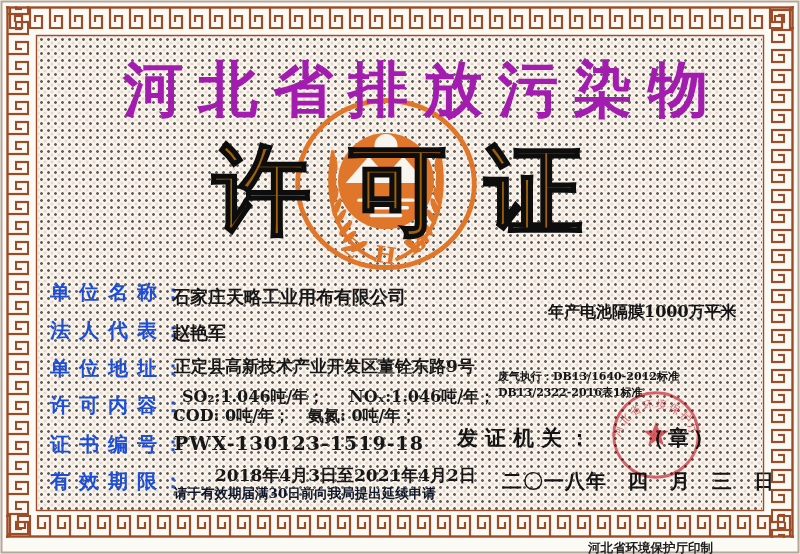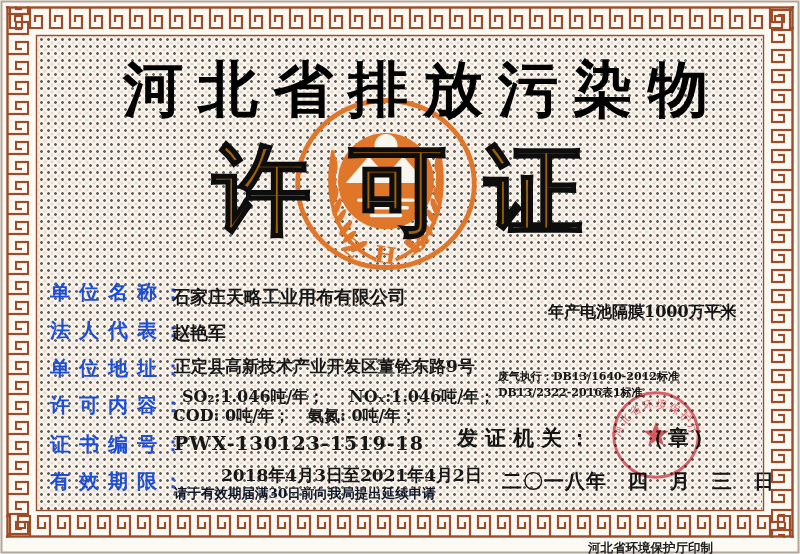--- a/index.html
+++ b/index.html
@@ -18,21 +18,21 @@
       radial-gradient(circle, rgba(205,125,95,.30) 1px, transparent 1.7px);
     background-size:7px 7px,7px 7px;
     background-position:0 0,3.5px 3.5px;
   }
   .border-svg,.emblem-svg,.seal-svg{position:absolute;}
   .border-svg{left:0;top:0;z-index:3;pointer-events:none;}
   .emblem-svg{left:290px;top:92px;width:192px;height:184px;z-index:1;}
   .seal-svg{left:608px;top:387px;width:96px;height:96px;z-index:6;mix-blend-mode:multiply;opacity:.92;}
   .t1{
     position:absolute;left:123px;top:50px;z-index:2;
-    font-size:60px;font-weight:700;letter-spacing:15px;white-space:nowrap;color:#000000;
+    font-size:60px;font-weight:700;letter-spacing:15px;white-space:nowrap;color:#a21caf;
   }
   .t2{
     position:absolute;left:213px;top:126px;z-index:2;
     font-size:98px;font-weight:700;letter-spacing:38px;white-space:nowrap;color:#a16207;
     -webkit-text-stroke:2px #0d0d0d;
   }
   .row-label{
     position:absolute;left:50px;z-index:2;white-space:nowrap;
     font-size:20px;font-weight:700;color:#1d4ed8;
   }
@@ -40,21 +40,21 @@
   .row-label .fcolon{display:inline-block;margin-left:-3px;font-weight:700;}
   .val{position:absolute;z-index:2;white-space:nowrap;font-weight:700;color:#171717;}
   .v-name   {left:172px;top:285px;font-size:18px;}
   .v-legal  {left:172px;top:321px;font-size:18px;text-align:right;}
   .v-addr   {left:174px;top:355px;font-size:17px;}
   .v-so2    {left:182px;top:387px;font-size:16px;}
   .v-nox    {left:349px;top:387px;font-size:16px;}
   .v-cod    {left:173px;top:406px;font-size:16px;}
   .v-nh3    {left:308px;top:406px;font-size:16px;}
   .v-cert   {left:174px;top:432px;font-size:19px;letter-spacing:1px;text-align:center;}
-  .v-period {left:174px;top:464px;font-size:17px;padding-left:47px;}
+  .v-period {left:168px;top:464px;font-size:17px;padding-left:47px;}
   .v-note   {left:174px;top:485px;font-size:13.5px;color:#0f172a;}
   .a-capacity{position:absolute;left:548px;top:302px;z-index:2;font-size:16px;font-weight:700;white-space:nowrap;}
   .a-standards{position:absolute;left:498px;top:369px;z-index:2;font-size:11px;font-weight:700;line-height:16px;white-space:nowrap;}
   .i-issuer{position:absolute;left:457px;top:424px;z-index:2;font-size:21px;font-weight:700;white-space:nowrap;}
   .i-issuer .flabel{display:inline-block;letter-spacing:7px;}
   .i-stamp{position:absolute;left:643px;top:424px;z-index:2;font-size:21px;font-weight:700;letter-spacing:4px;white-space:nowrap;}
   .i-date{position:absolute;left:502px;top:468px;z-index:2;font-size:20px;font-weight:700;letter-spacing:1px;white-space:nowrap;}
   .footer{position:absolute;left:588px;top:540px;z-index:4;font-size:12.5px;font-weight:700;white-space:nowrap;color:#1c1c1c;}
 </style>
 </head>

